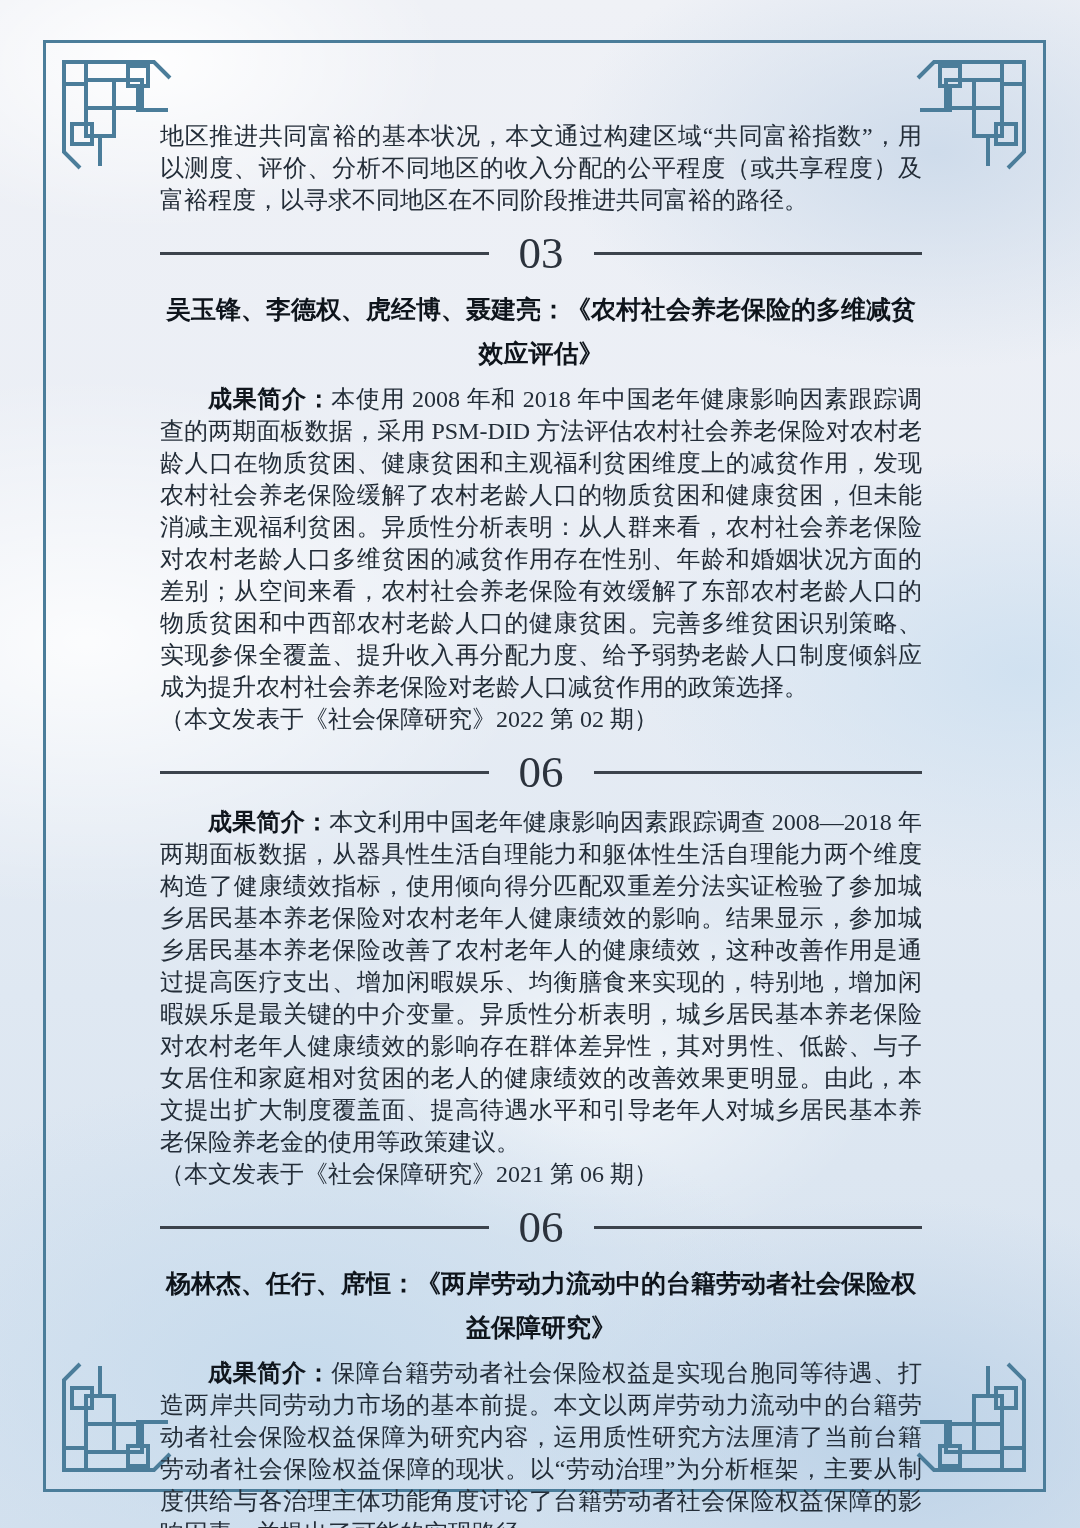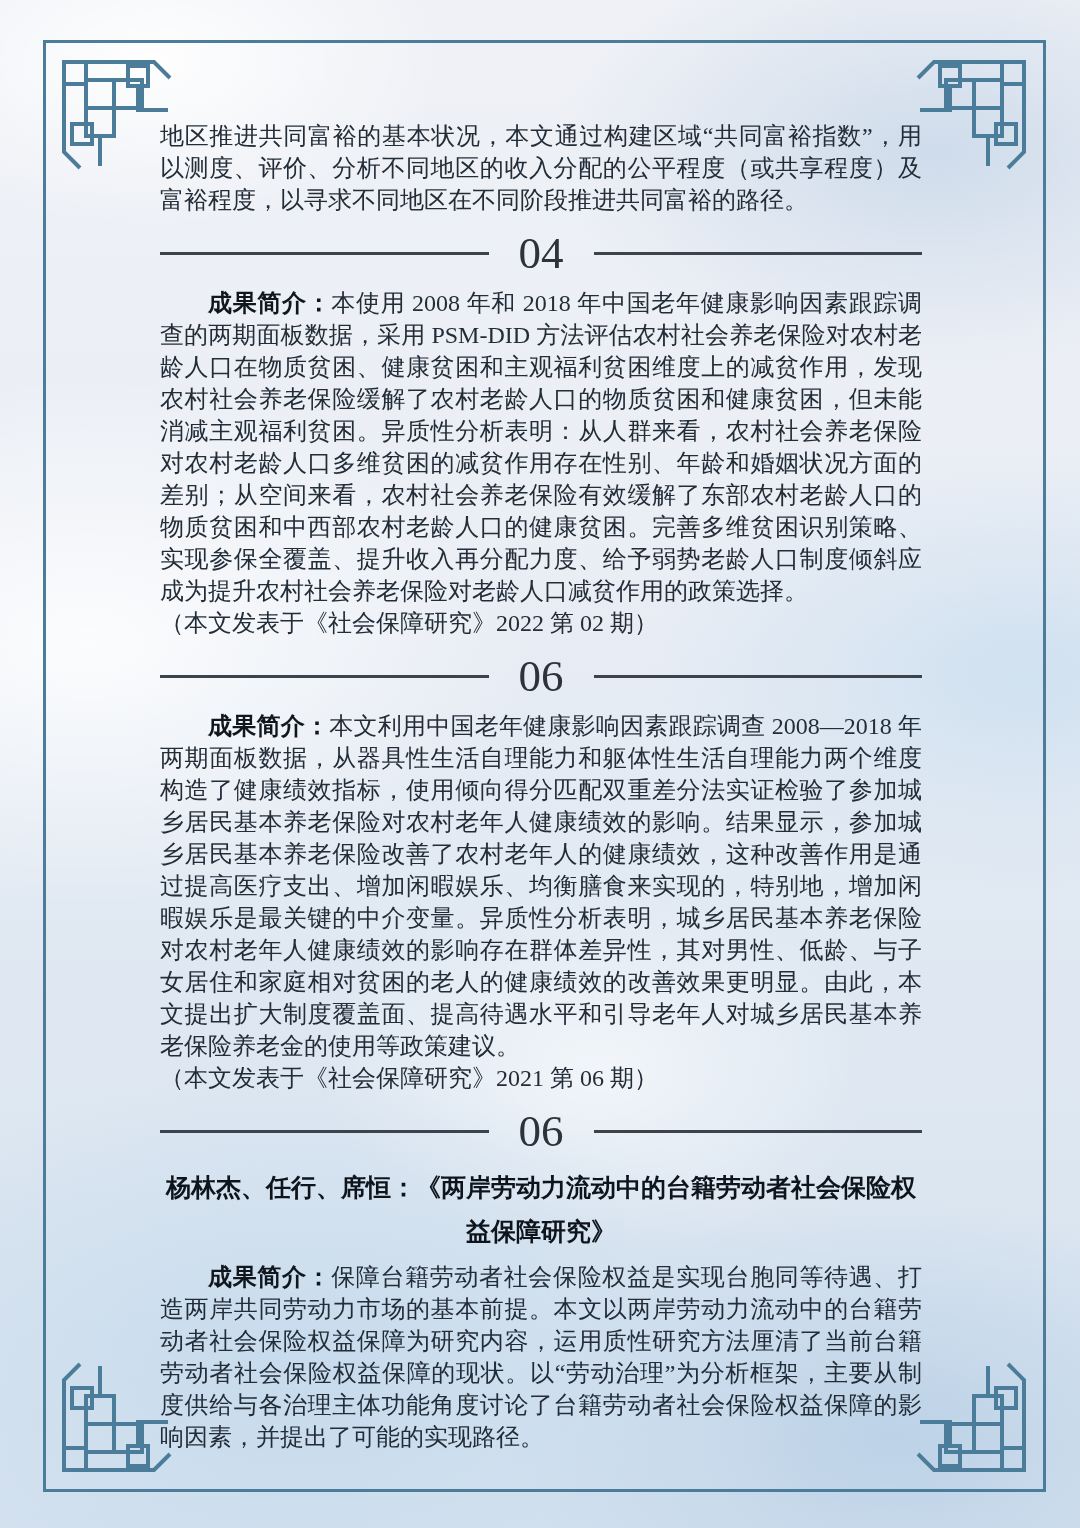--- a/index.html
+++ b/index.html
@@ -116,23 +116,24 @@
       <path d="M110 60 V84 H140"></path>
     </g>
   </svg>
 
   <div class="content">
 
     <p class="body-par no-indent">地区推进共同富裕的基本状况，本文通过构建区域“共同富裕指数”，用以测度、评价、分析不同地区的收入分配的公平程度（或共享程度）及富裕程度，以寻求不同地区在不同阶段推进共同富裕的路径。</p>
 
     <div class="divider">
       <div class="line"></div>
-      <div class="num">04</div>
+      <div class="num">03</div>
       <div class="line"></div>
     </div>
+    <div class="sec-title">吴玉锋、李德权、虎经博、聂建亮：《农村社会养老保险的多维减贫效应评估》</div>
     <p class="body-par"><b class="lead">成果简介：</b><span>本使用 2008 年和 2018 年中国老年健康影响因素跟踪调查的两期面板数据，采用 PSM-DID 方法评估农村社会养老保险对农村老龄人口在物质贫困、健康贫困和主观福利贫困维度上的减贫作用，发现农村社会养老保险缓解了农村老龄人口的物质贫困和健康贫困，但未能消减主观福利贫困。异质性分析表明：从人群来看，农村社会养老保险对农村老龄人口多维贫困的减贫作用存在性别、年龄和婚姻状况方面的差别；从空间来看，农村社会养老保险有效缓解了东部农村老龄人口的物质贫困和中西部农村老龄人口的健康贫困。完善多维贫困识别策略、实现参保全覆盖、提升收入再分配力度、给予弱势老龄人口制度倾斜应成为提升农村社会养老保险对老龄人口减贫作用的政策选择。</span></p>
     <p class="pub">（本文发表于《社会保障研究》2022 第 02 期）</p>
 
     <div class="divider">
       <div class="line"></div>
       <div class="num">06</div>
       <div class="line"></div>
     </div>
     <p class="body-par"><b class="lead">成果简介：</b><span>本文利用中国老年健康影响因素跟踪调查 2008—2018 年两期面板数据，从器具性生活自理能力和躯体性生活自理能力两个维度构造了健康绩效指标，使用倾向得分匹配双重差分法实证检验了参加城乡居民基本养老保险对农村老年人健康绩效的影响。结果显示，参加城乡居民基本养老保险改善了农村老年人的健康绩效，这种改善作用是通过提高医疗支出、增加闲暇娱乐、均衡膳食来实现的，特别地，增加闲暇娱乐是最关键的中介变量。异质性分析表明，城乡居民基本养老保险对农村老年人健康绩效的影响存在群体差异性，其对男性、低龄、与子女居住和家庭相对贫困的老人的健康绩效的改善效果更明显。由此，本文提出扩大制度覆盖面、提高待遇水平和引导老年人对城乡居民基本养老保险养老金的使用等政策建议。</span></p>
     <p class="pub">（本文发表于《社会保障研究》2021 第 06 期）</p>

